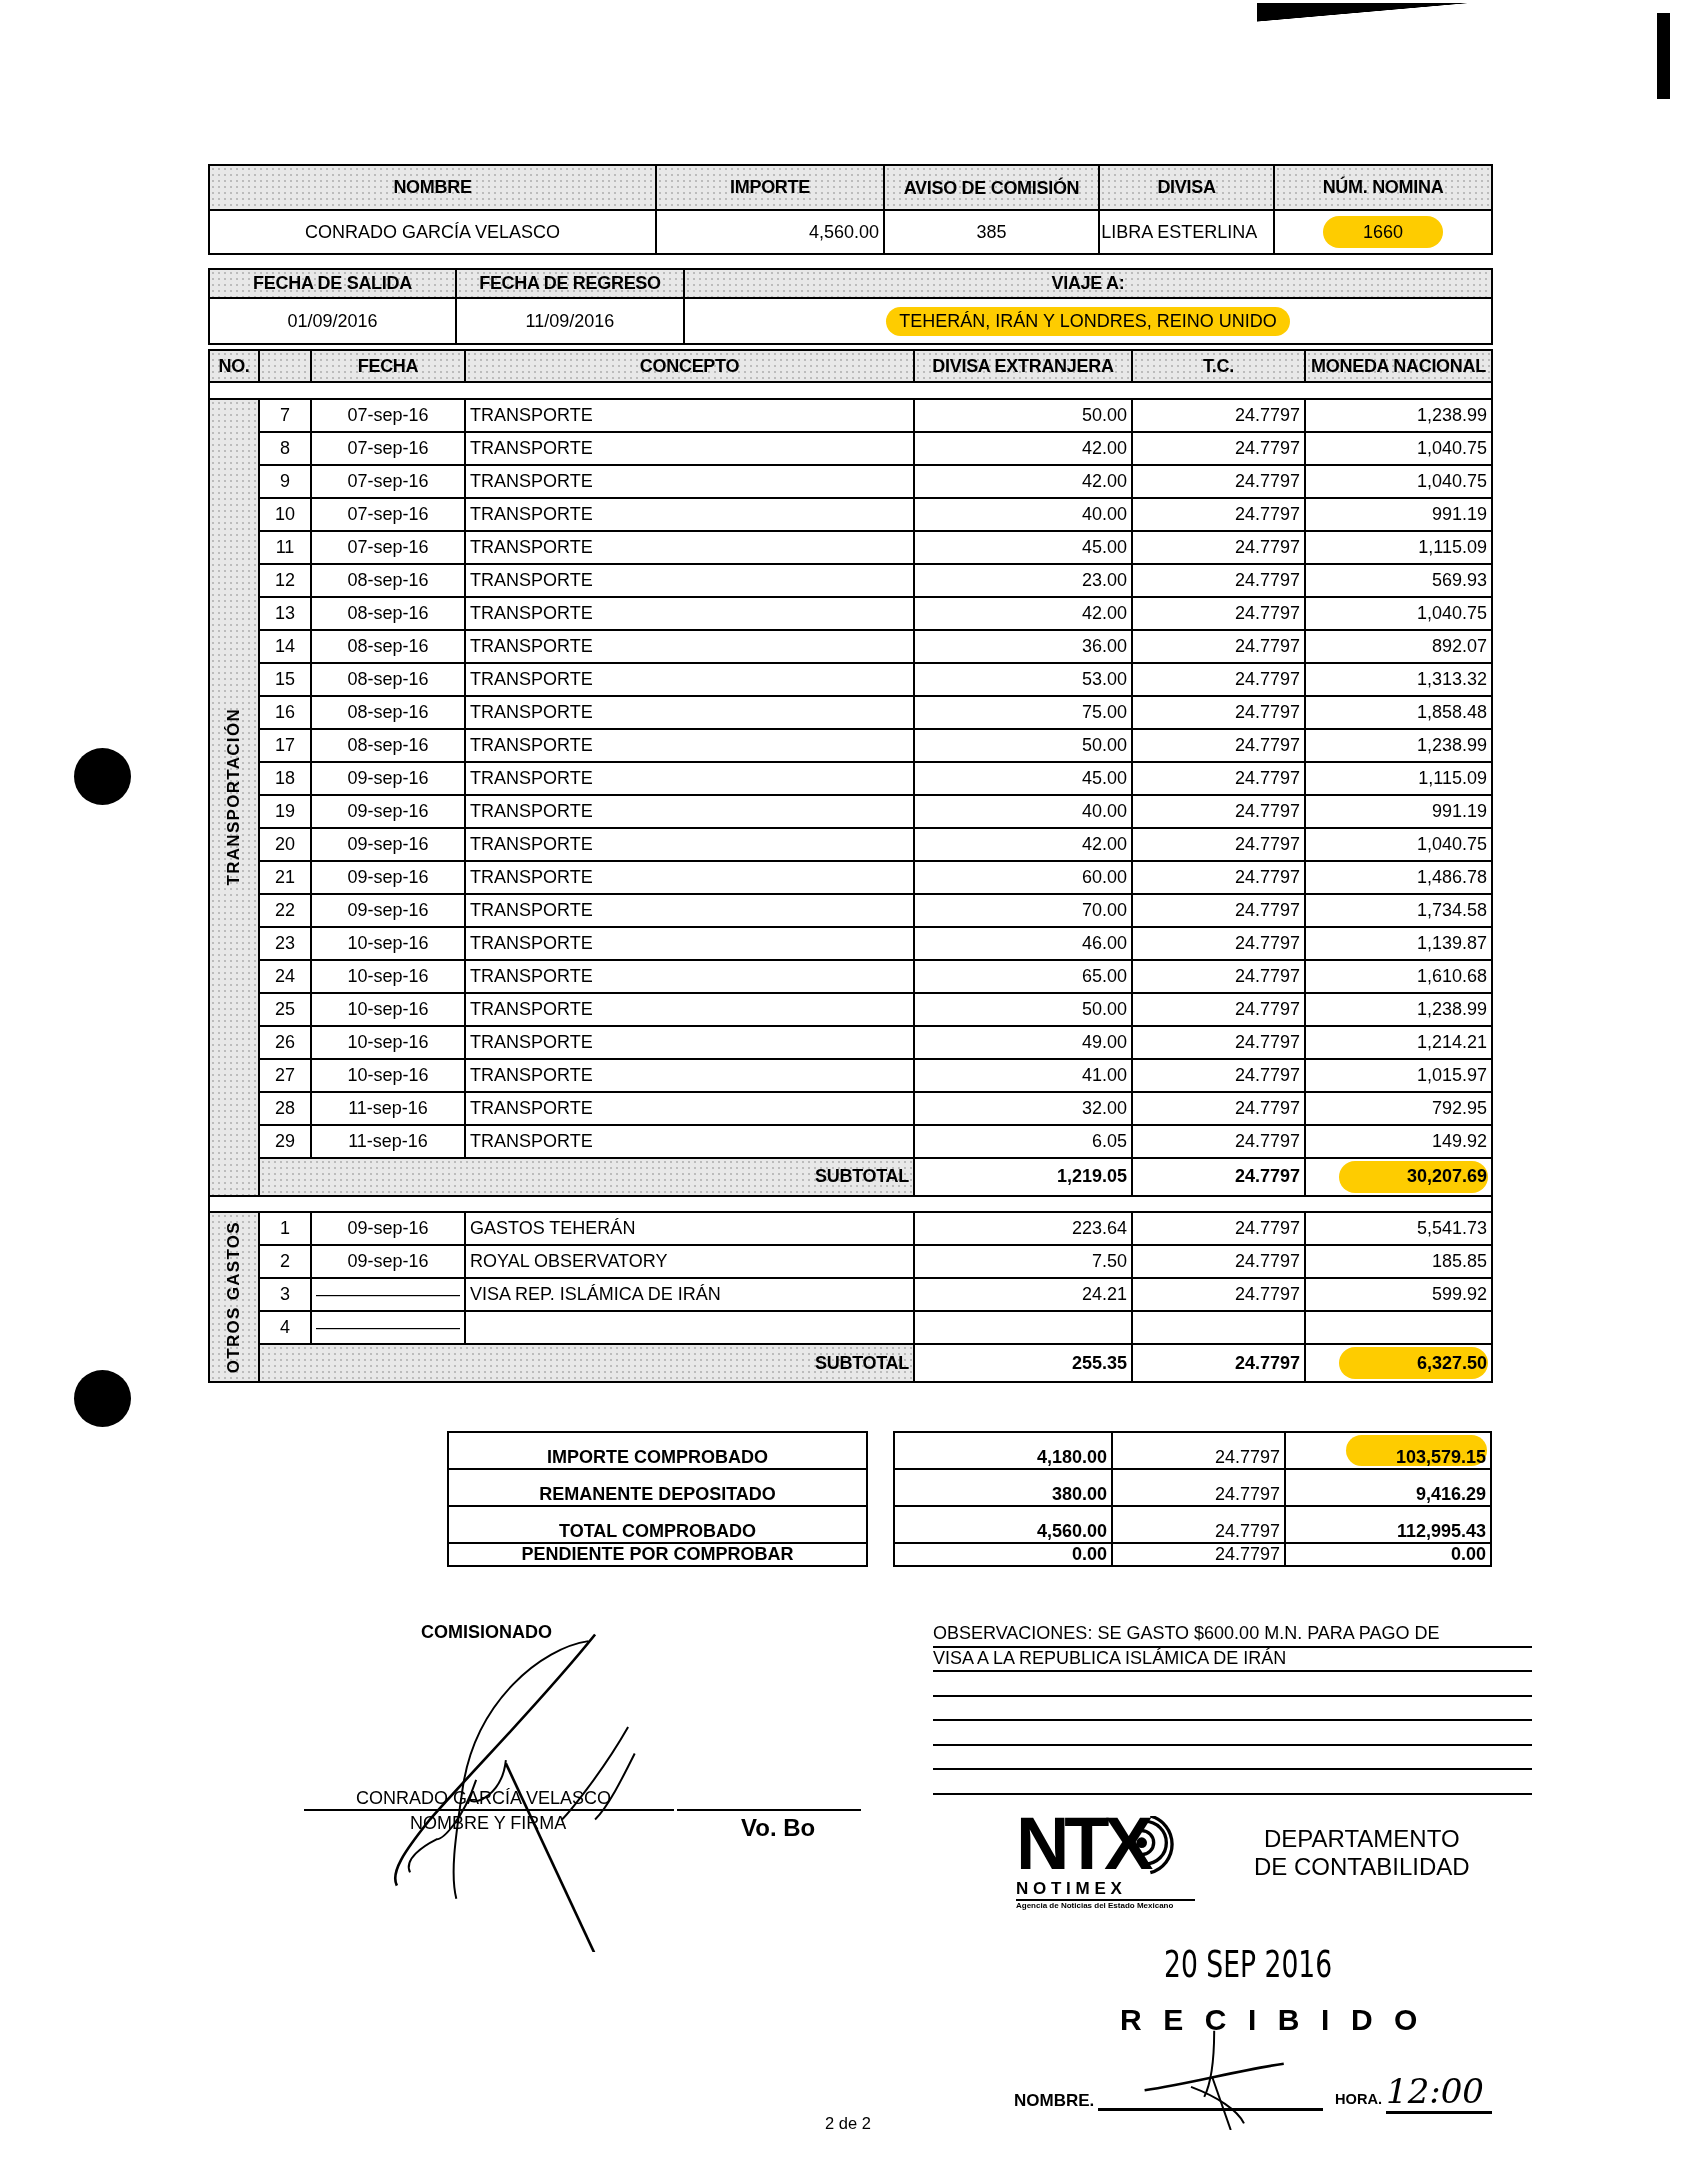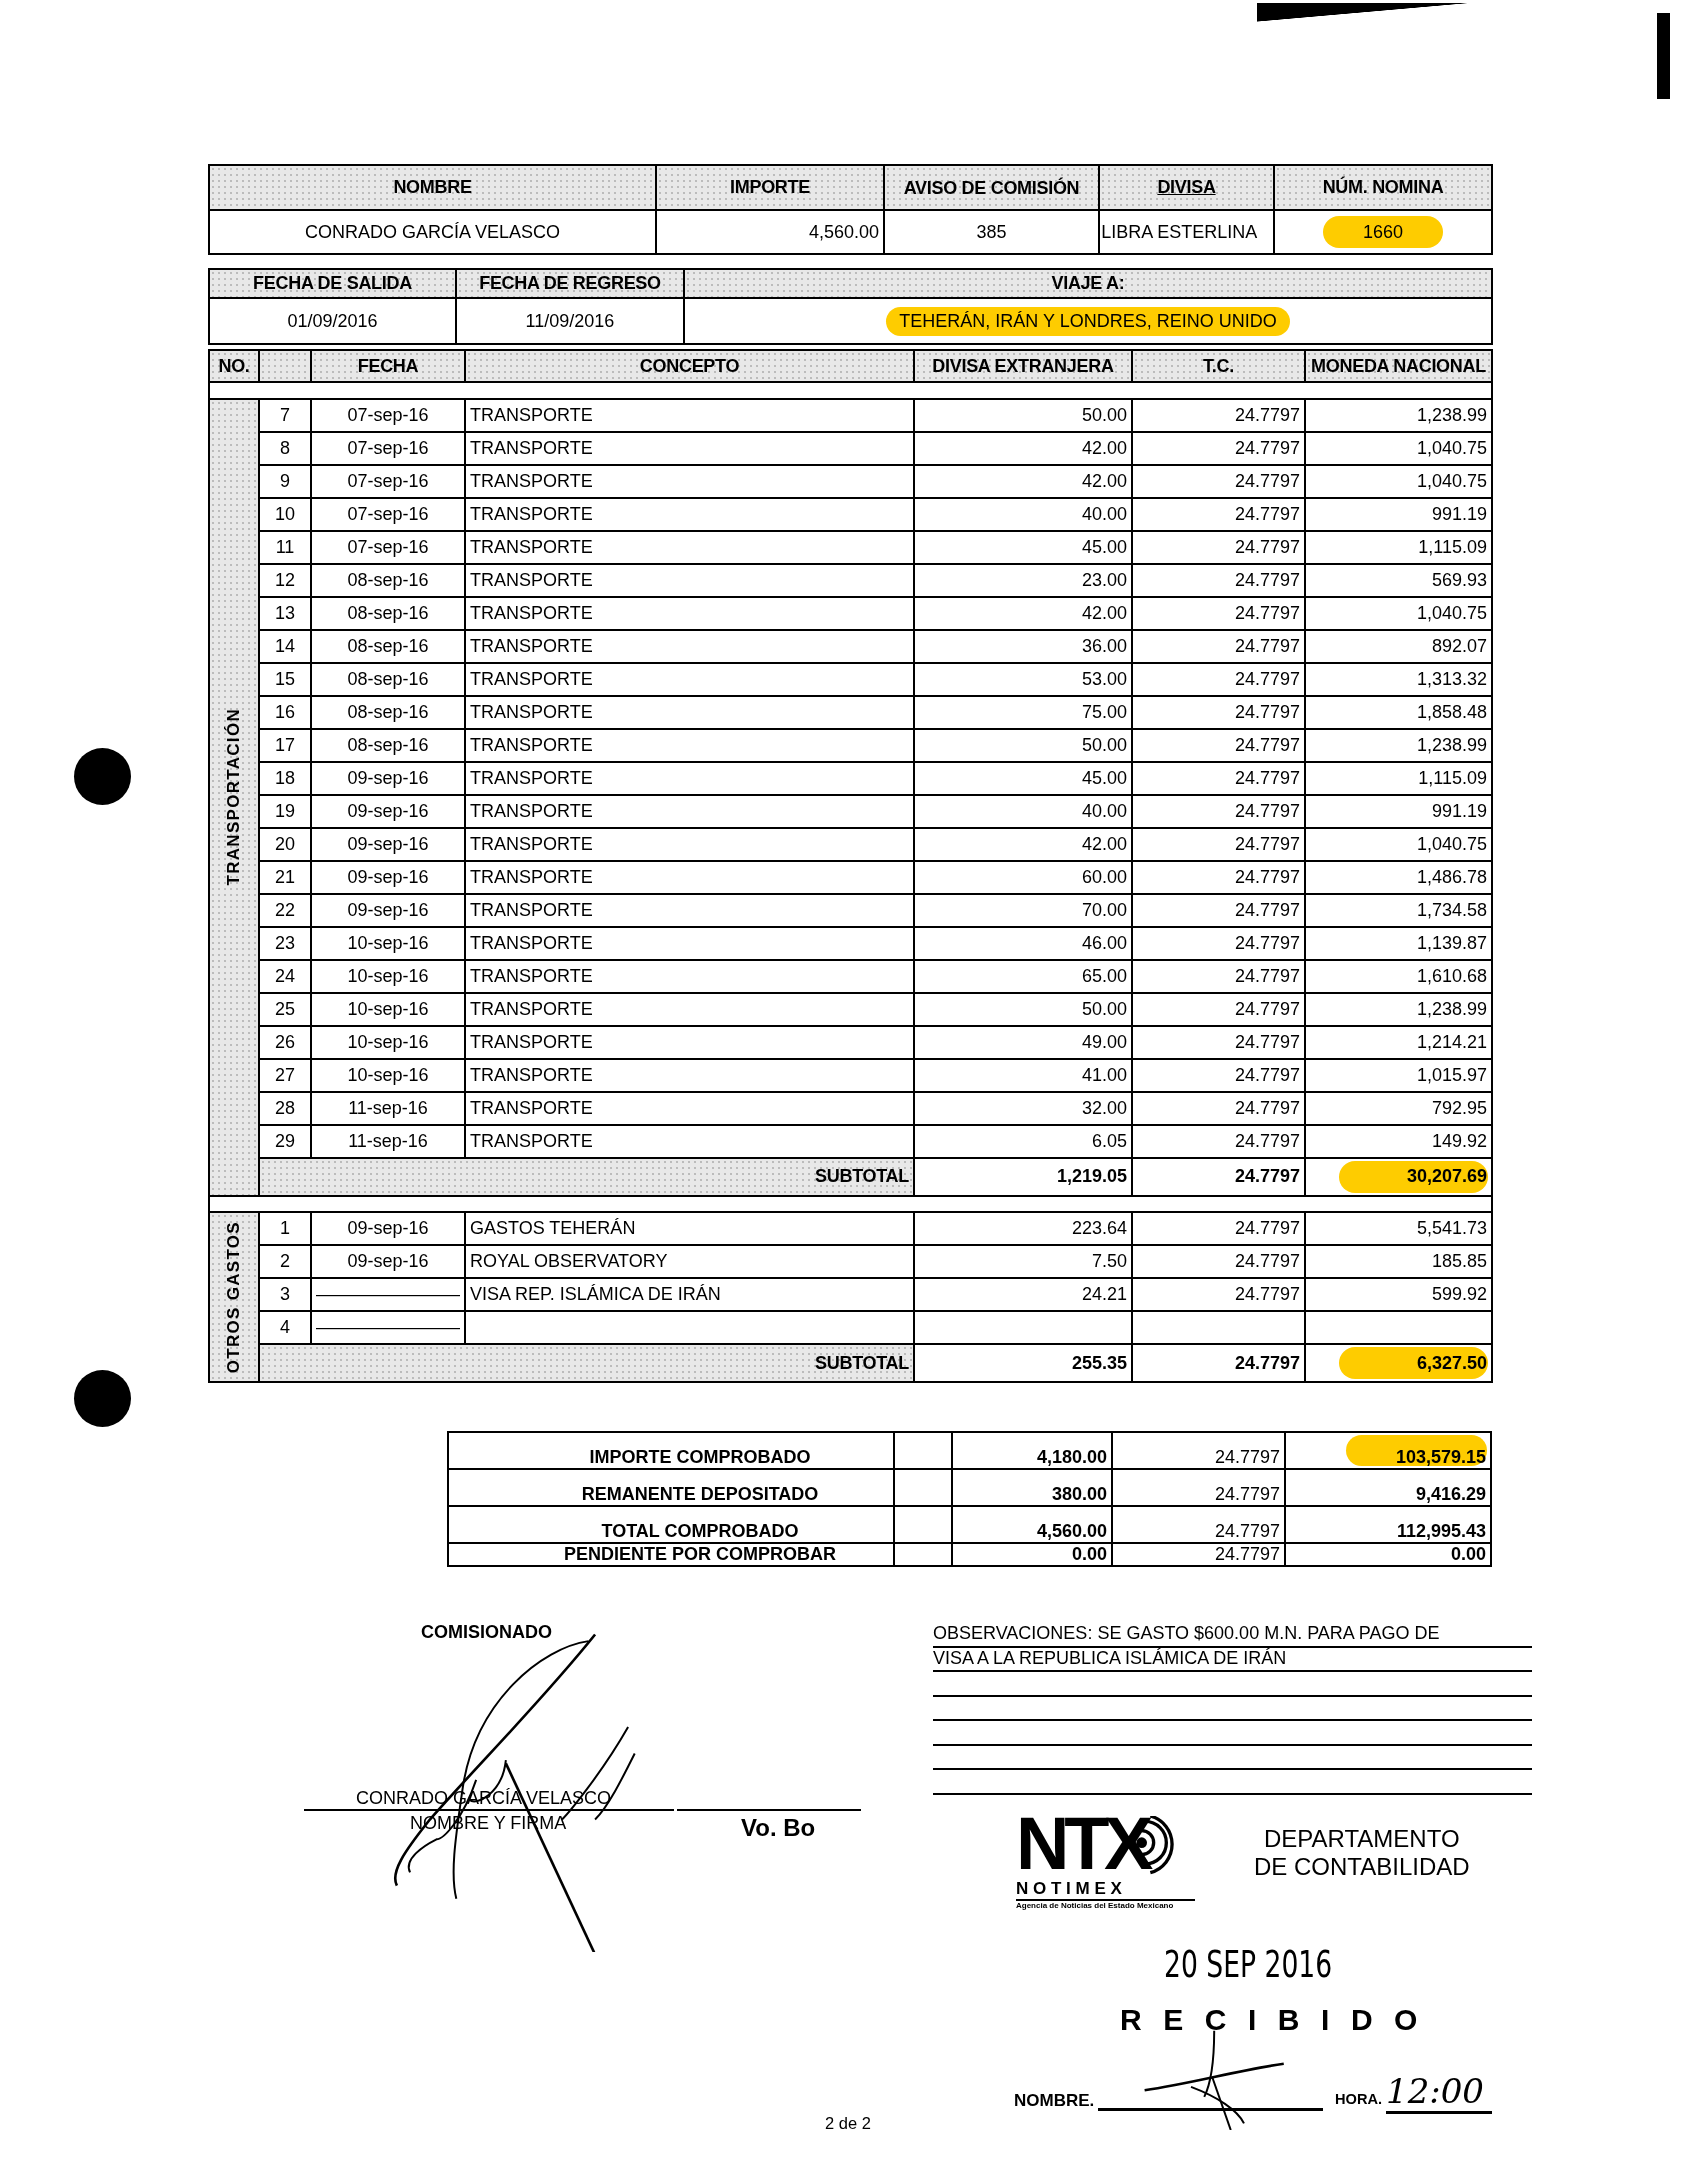--- a/index.html
+++ b/index.html
@@ -32,21 +32,21 @@
 </div>
 <div class="abs hole" style="left:74px;top:748px;"></div>
 <div class="abs hole" style="left:74px;top:1370px;"></div>
 
 <table class="abs" style="left:208px;top:164px;width:1285px;">
   <tbody>
       <tr style="height:45px;">
     <th class="hdr" style="width:437px;">NOMBRE</th>
     <th class="hdr" style="width:218px;">IMPORTE</th>
     <th class="hdr" style="width:205px;line-height:1;">AVISO DE COMISIÓN</th>
-    <th class="hdr" style="width:165px;text-decoration:underline;">DIVISA</th>
+    <th class="hdr" style="width:165px;">DIVISA</th>
     <th class="hdr">NÚM. NOMINA</th>
   </tr>
   <tr style="height:44px;">
     <td class="ctr">CONRADO GARCÍA VELASCO</td>
     <td class="num">4,560.00</td>
     <td class="ctr">385</td>
     <td style="padding:0 1.3px;">LIBRA ESTERLINA</td>
     <td class="ctr"><span class="hl" style="padding: 5.3px 40px; background: rgb(254, 204, 0);">1660</span></td>
   </tr>
 </tbody>
@@ -327,21 +327,21 @@
       </tr>
       <tr style="height:38px">
         <td colspan="3" class="hdr num" style="text-align:right;">SUBTOTAL</td>
         <td class="num bold">255.35</td>
         <td class="num bold">24.7797</td>
         <td class="num bold hl-cell"><div class="hl-bg" style="left:33px;background:#fecc00"></div><span>6,327.50</span></td>
       </tr>
     </tbody>
 </table>
 
-<table class="abs" style="left:447px;top:1431px;width:506px;">
+<table class="abs" style="left:447px;top:1431px;width:421px;">
   <tbody id="summary-labels">
       <tr style="height:37px">
         <td class="ctr bold" style="vertical-align:bottom;">IMPORTE COMPROBADO</td>
       </tr>
       <tr style="height:37px">
         <td class="ctr bold" style="vertical-align:bottom;">REMANENTE DEPOSITADO</td>
       </tr>
       <tr style="height:37px">
         <td class="ctr bold" style="vertical-align:bottom;margin-top:6px;">TOTAL COMPROBADO</td>
       </tr>

